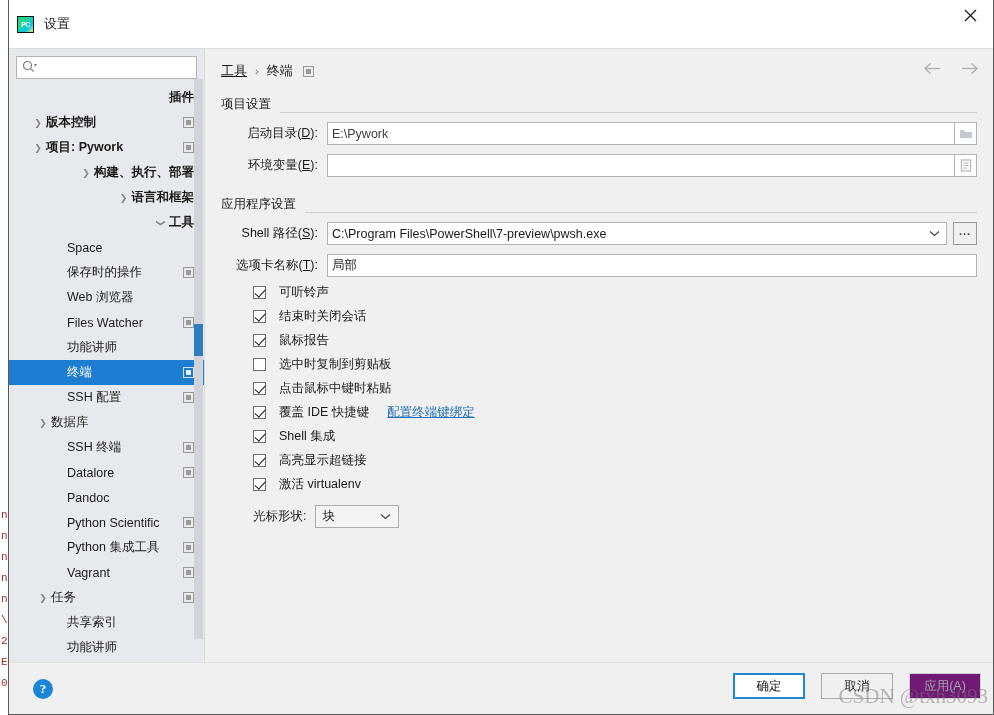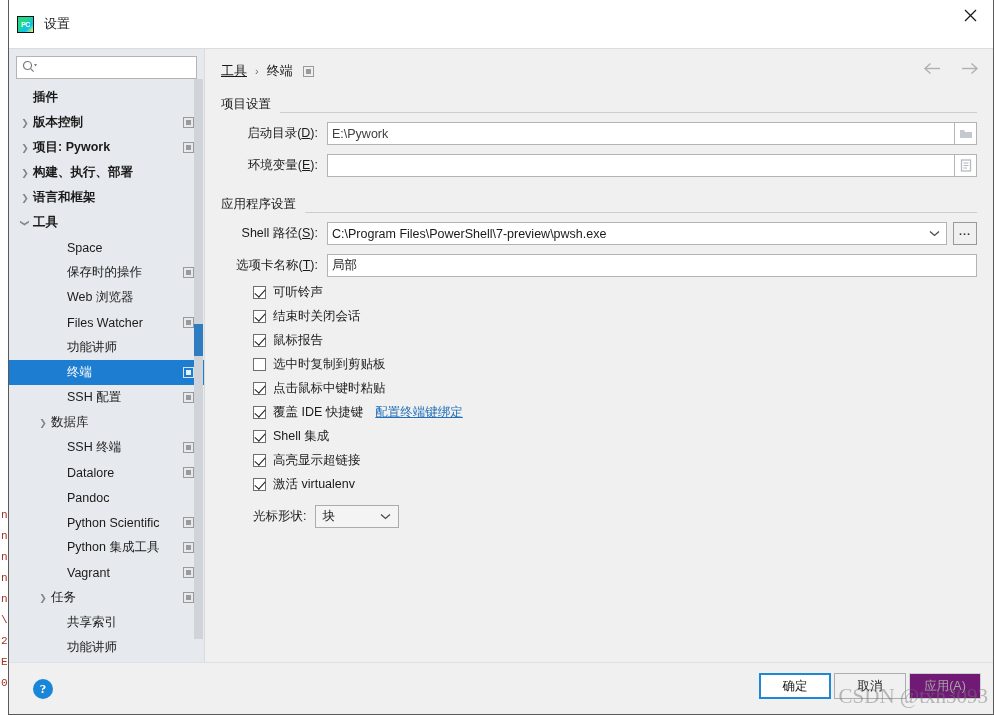--- a/index.html
+++ b/index.html
@@ -142,21 +142,21 @@
   }
   .tree-item.selected .badge { background: #1d7dd0; border-color: #cfe4f6; }
   .tree-item .badge::after {
     content: ''; position: absolute;
     left: 2px; top: 2px; width: 5px; height: 5px;
     background: #9a9a9a;
   }
   .tree-item.selected .badge::after { background: #e9f2fb; }
 
   
-  .lvl0 { padding-left: 8px; }
+  .lvl0 { padding-left: 21px; justify-content: flex-end; }
   .lvl2 { padding-left: 42px; }
   .lvl2-arrow { padding-left: 26px; }
 
   #sidebar-scrollbar {
     position: absolute; right: 1px; top: 30px;
     width: 9px; height: 560px;
     background: #d0d4d8;
   }
   #sidebar-scrollbar .thumb {
     position: absolute; left: 0; width: 9px;
@@ -245,20 +245,21 @@
     cursor: pointer; letter-spacing: 1px;
     font-size: 11px; color: #333; font-weight: bold;
     padding-bottom: 6px;
   }
 
   
   .cb-row {
     display: flex; align-items: center;
     margin-top: 7px; padding-left: 32px;
     cursor: pointer;
+    gap: 6px;
   }
   .cb {
     width: 13px; height: 13px; min-width: 13px;
     border: 1px solid #6e6e6e; background: #ffffff;
     margin-right: 7px; position: relative;
   }
   .cb.checked::after {
     content: ''; position: absolute;
     left: 3px; top: 0px; width: 5px; height: 9px;
     border: solid #1a1a1a; border-width: 0 1.6px 1.6px 0;
@@ -302,21 +303,21 @@
   #help-button {
     width: 20px; height: 20px; border-radius: 50%;
     background: #1a86d8;
     display: flex; align-items: center; justify-content: center;
     color: #fff; font-size: 13px; font-weight: bold;
     cursor: pointer; margin-left: 8px;
     font-family: "Liberation Serif", serif;
   }
   #footer-buttons {
     position: absolute; right: 12px; top: 10px;
-    display: flex; gap: 3px;
+    display: flex; gap: 16px;
   }
   .dlg-btn {
     min-width: 72px; height: 26px;
     display: flex; align-items: center; justify-content: center;
     font-size: 12.5px; color: #1a1a1a; cursor: pointer;
     border: 1px solid #adadad; background: #f0f0f0;
     padding: 0 14px;
     font-family: "Liberation Sans", "DejaVu Sans", sans-serif;
   }
   .dlg-btn.default {

